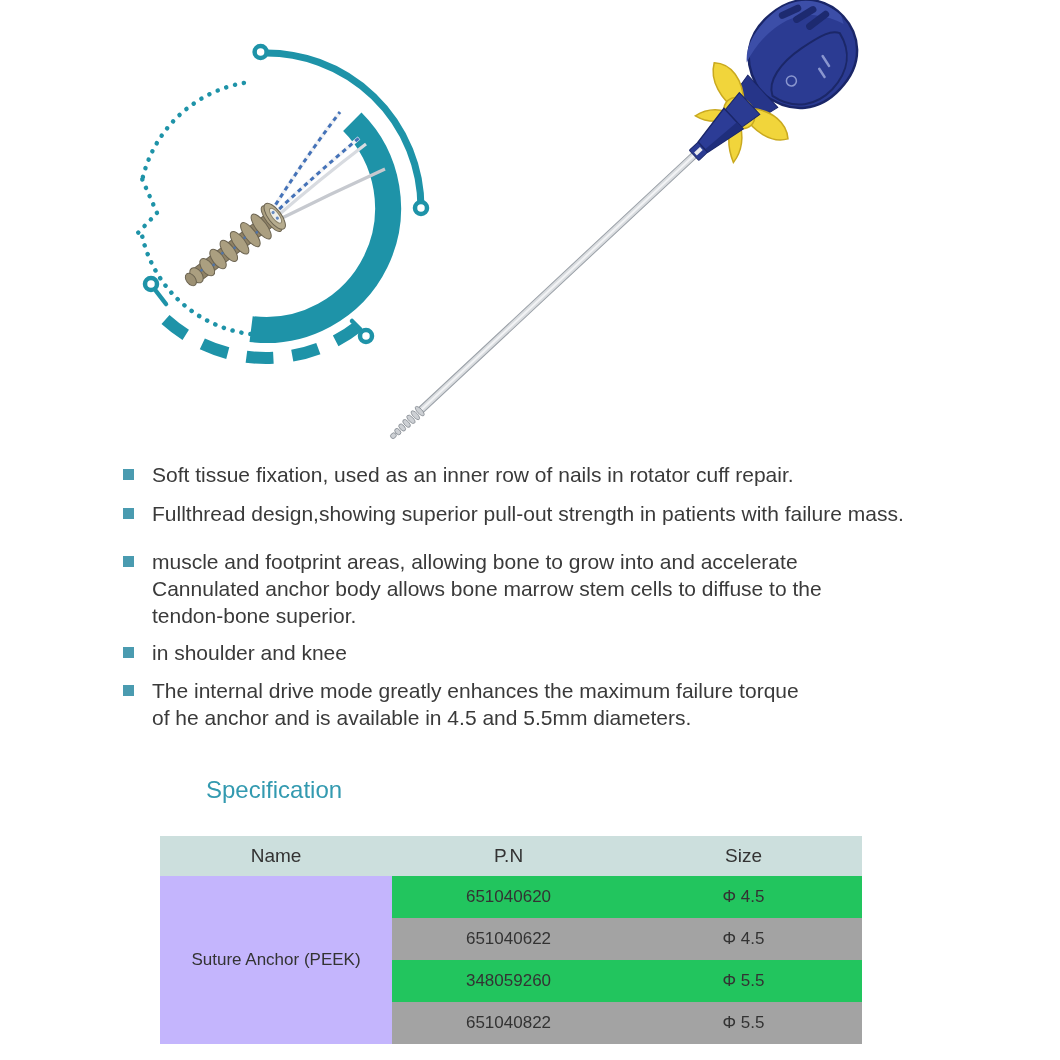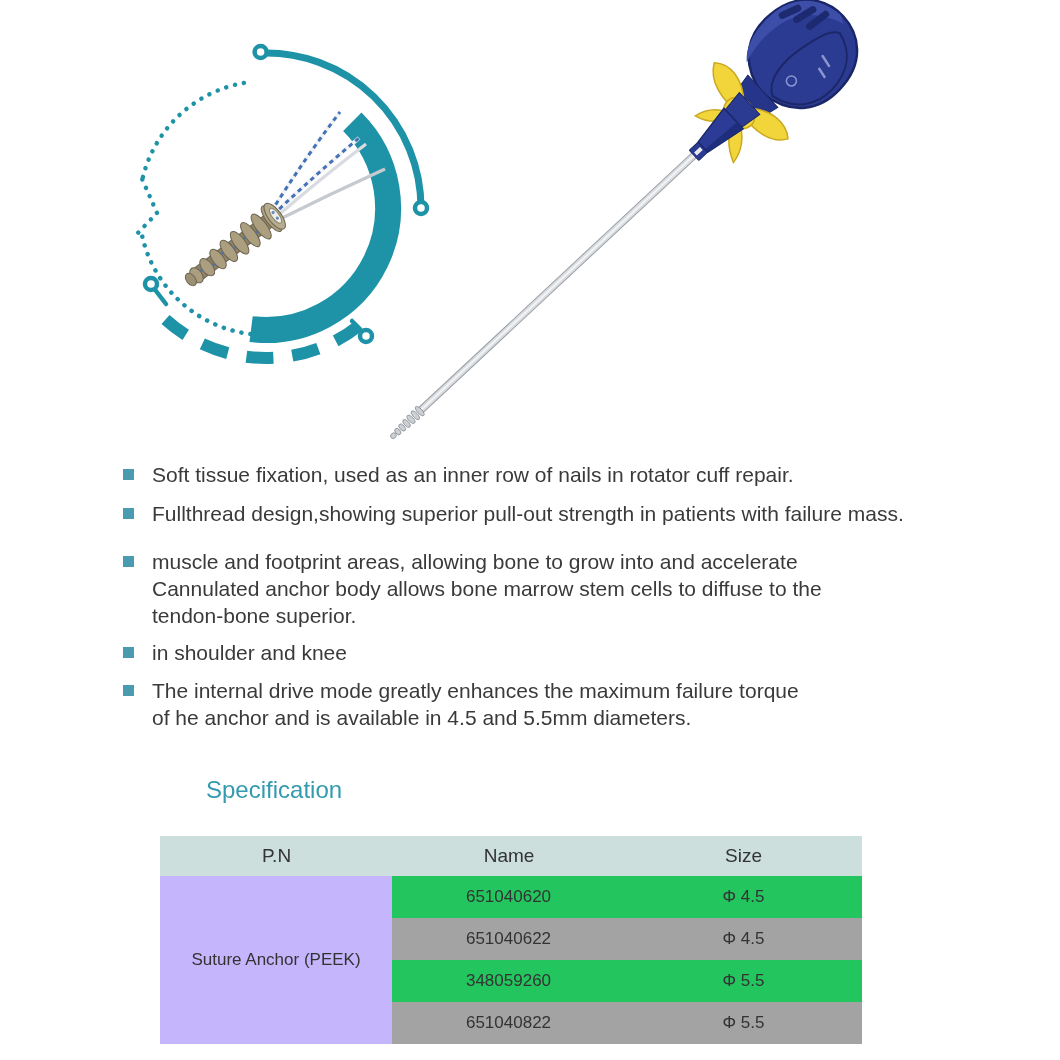--- a/index.html
+++ b/index.html
@@ -171,22 +171,22 @@
       <span class="bullet"></span>
       <div class="line">The internal drive mode greatly enhances the maximum failure torque</div>
       <div class="line">of he anchor and is available in 4.5 and 5.5mm diameters.</div>
     </div>
   </div>
 
   <div class="spec-title">Specification</div>
 
   <div class="spec-table">
     <div class="thead">
+      <div class="th c-name">Name</div>
       <div class="th c-pn">P.N</div>
-      <div class="th c-name">Name</div>
       <div class="th c-size">Size</div>
     </div>
     <div class="tbody">
       <div class="name-col">Suture Anchor (PEEK)</div>
       <div class="rows">
         <div class="row">
           <div class="cell c-pn">651040620</div>
           <div class="cell c-size">Φ 4.5</div>
         </div>
         <div class="row shaded">

